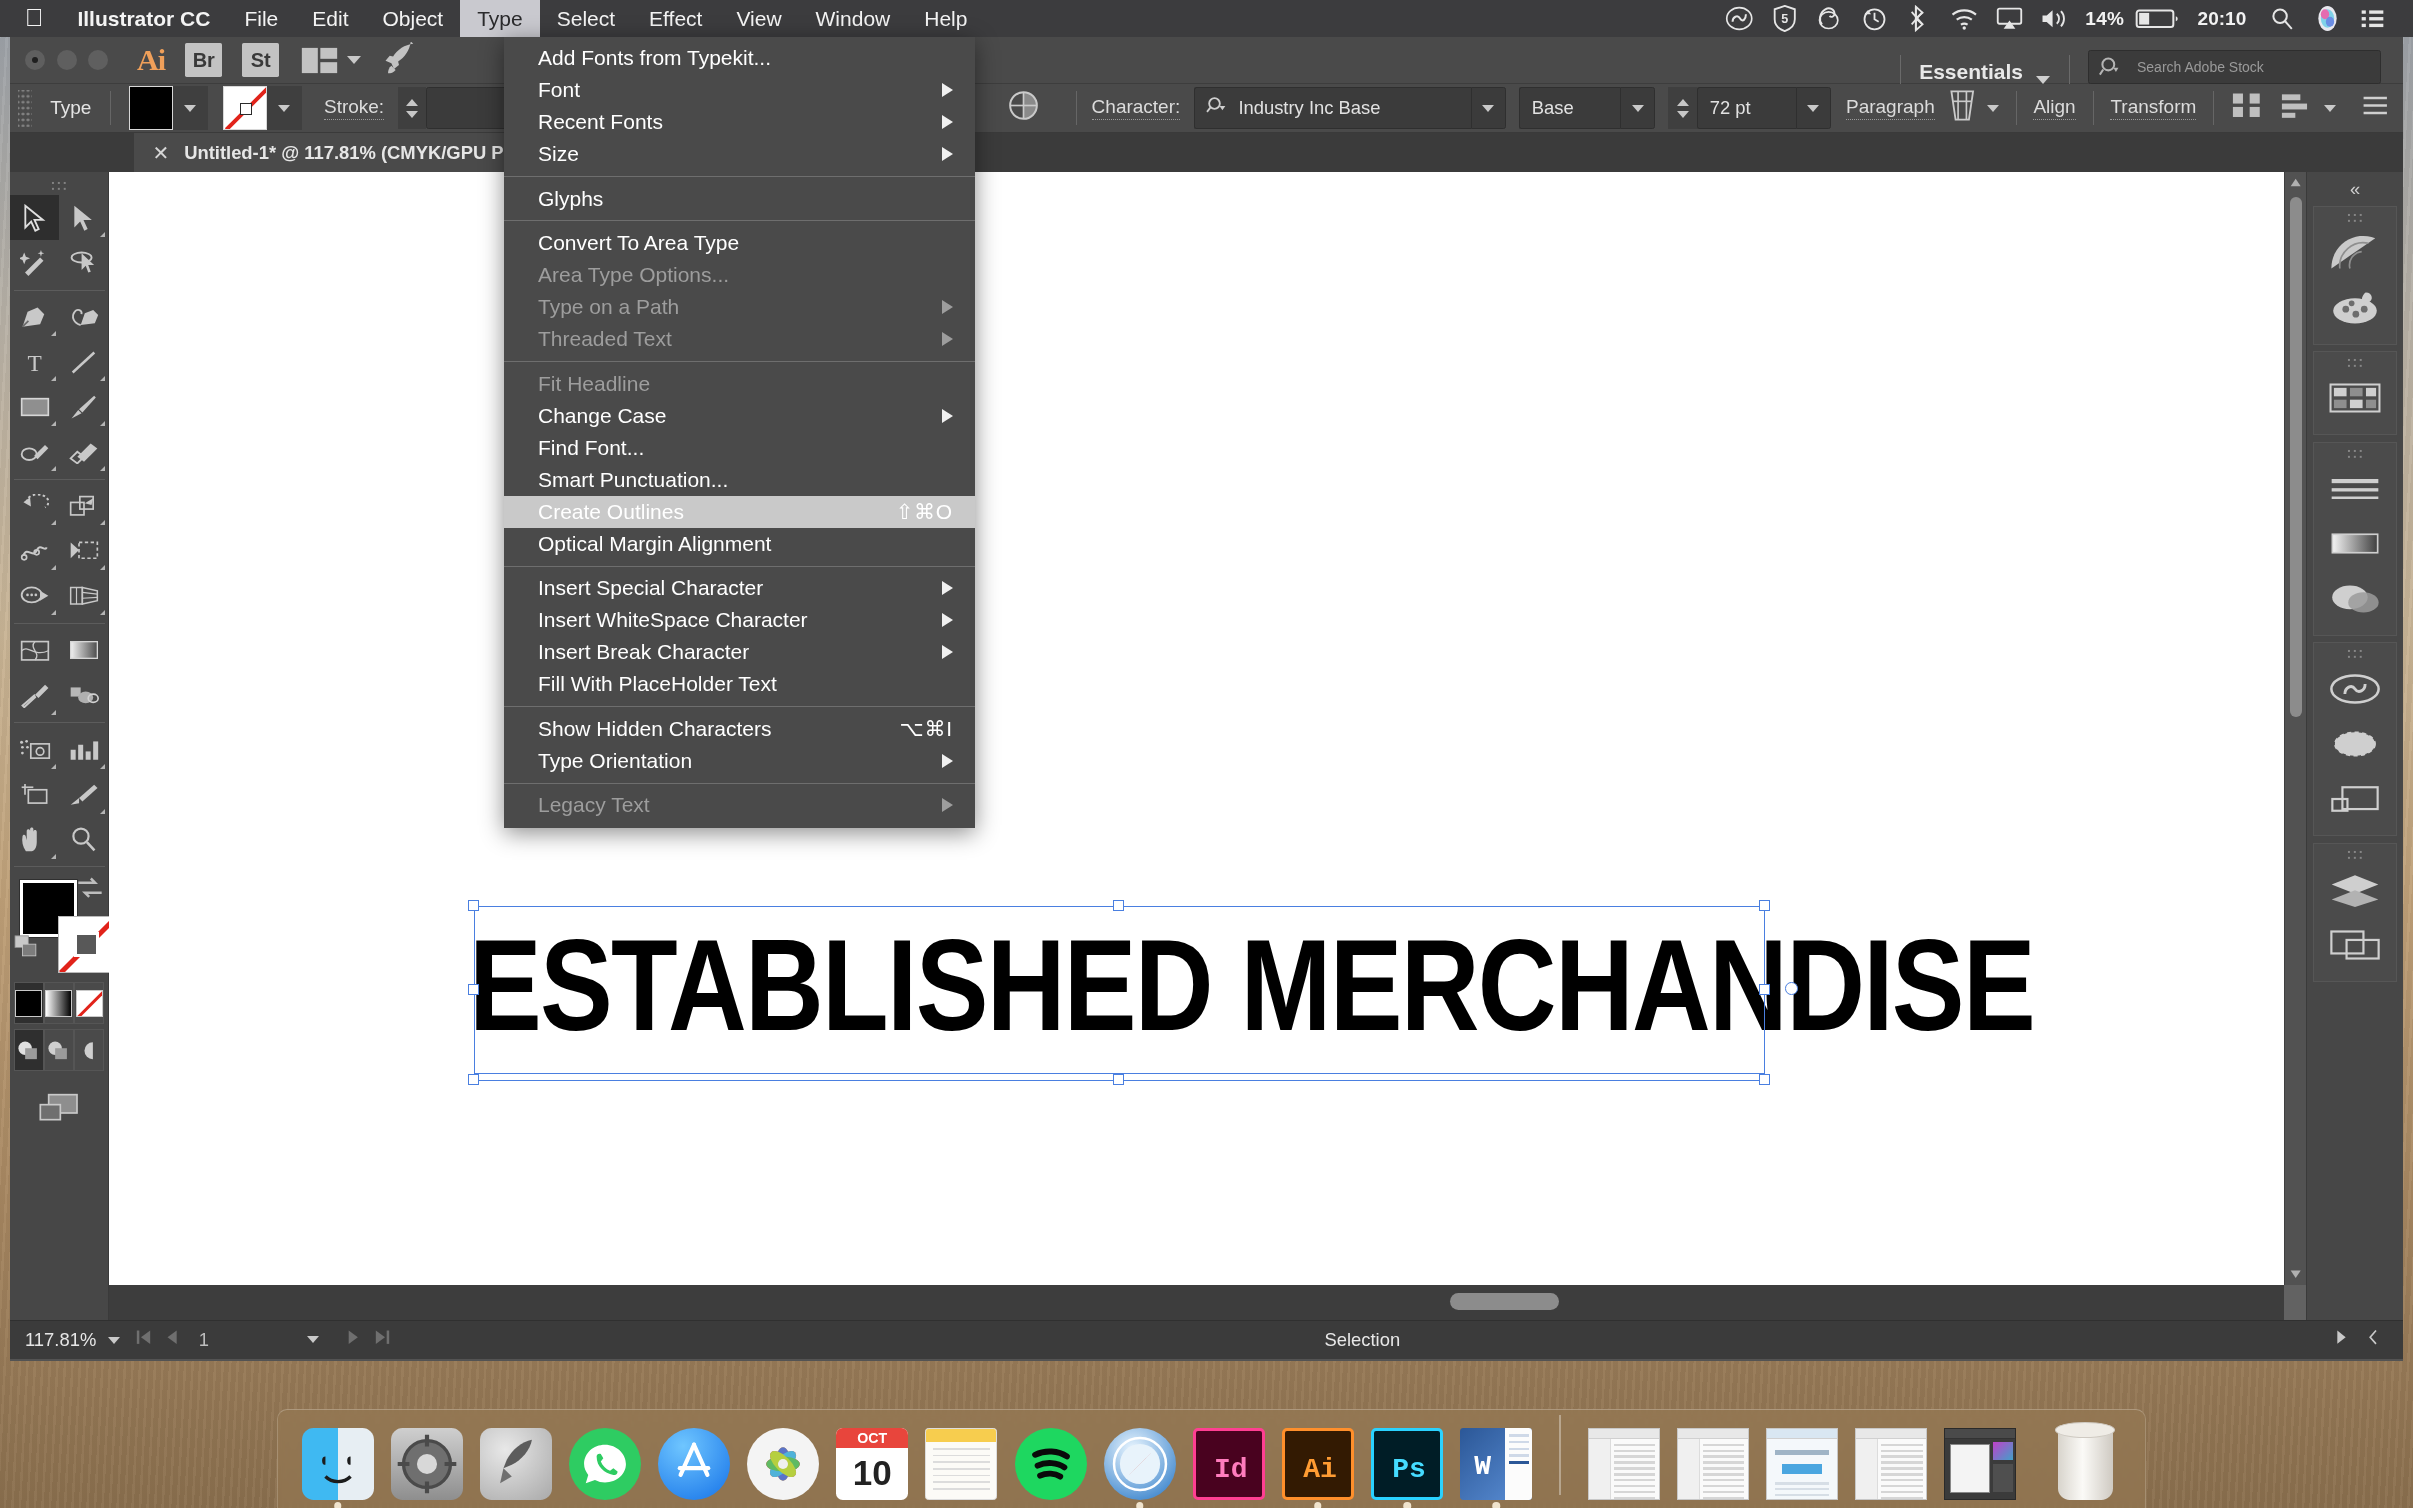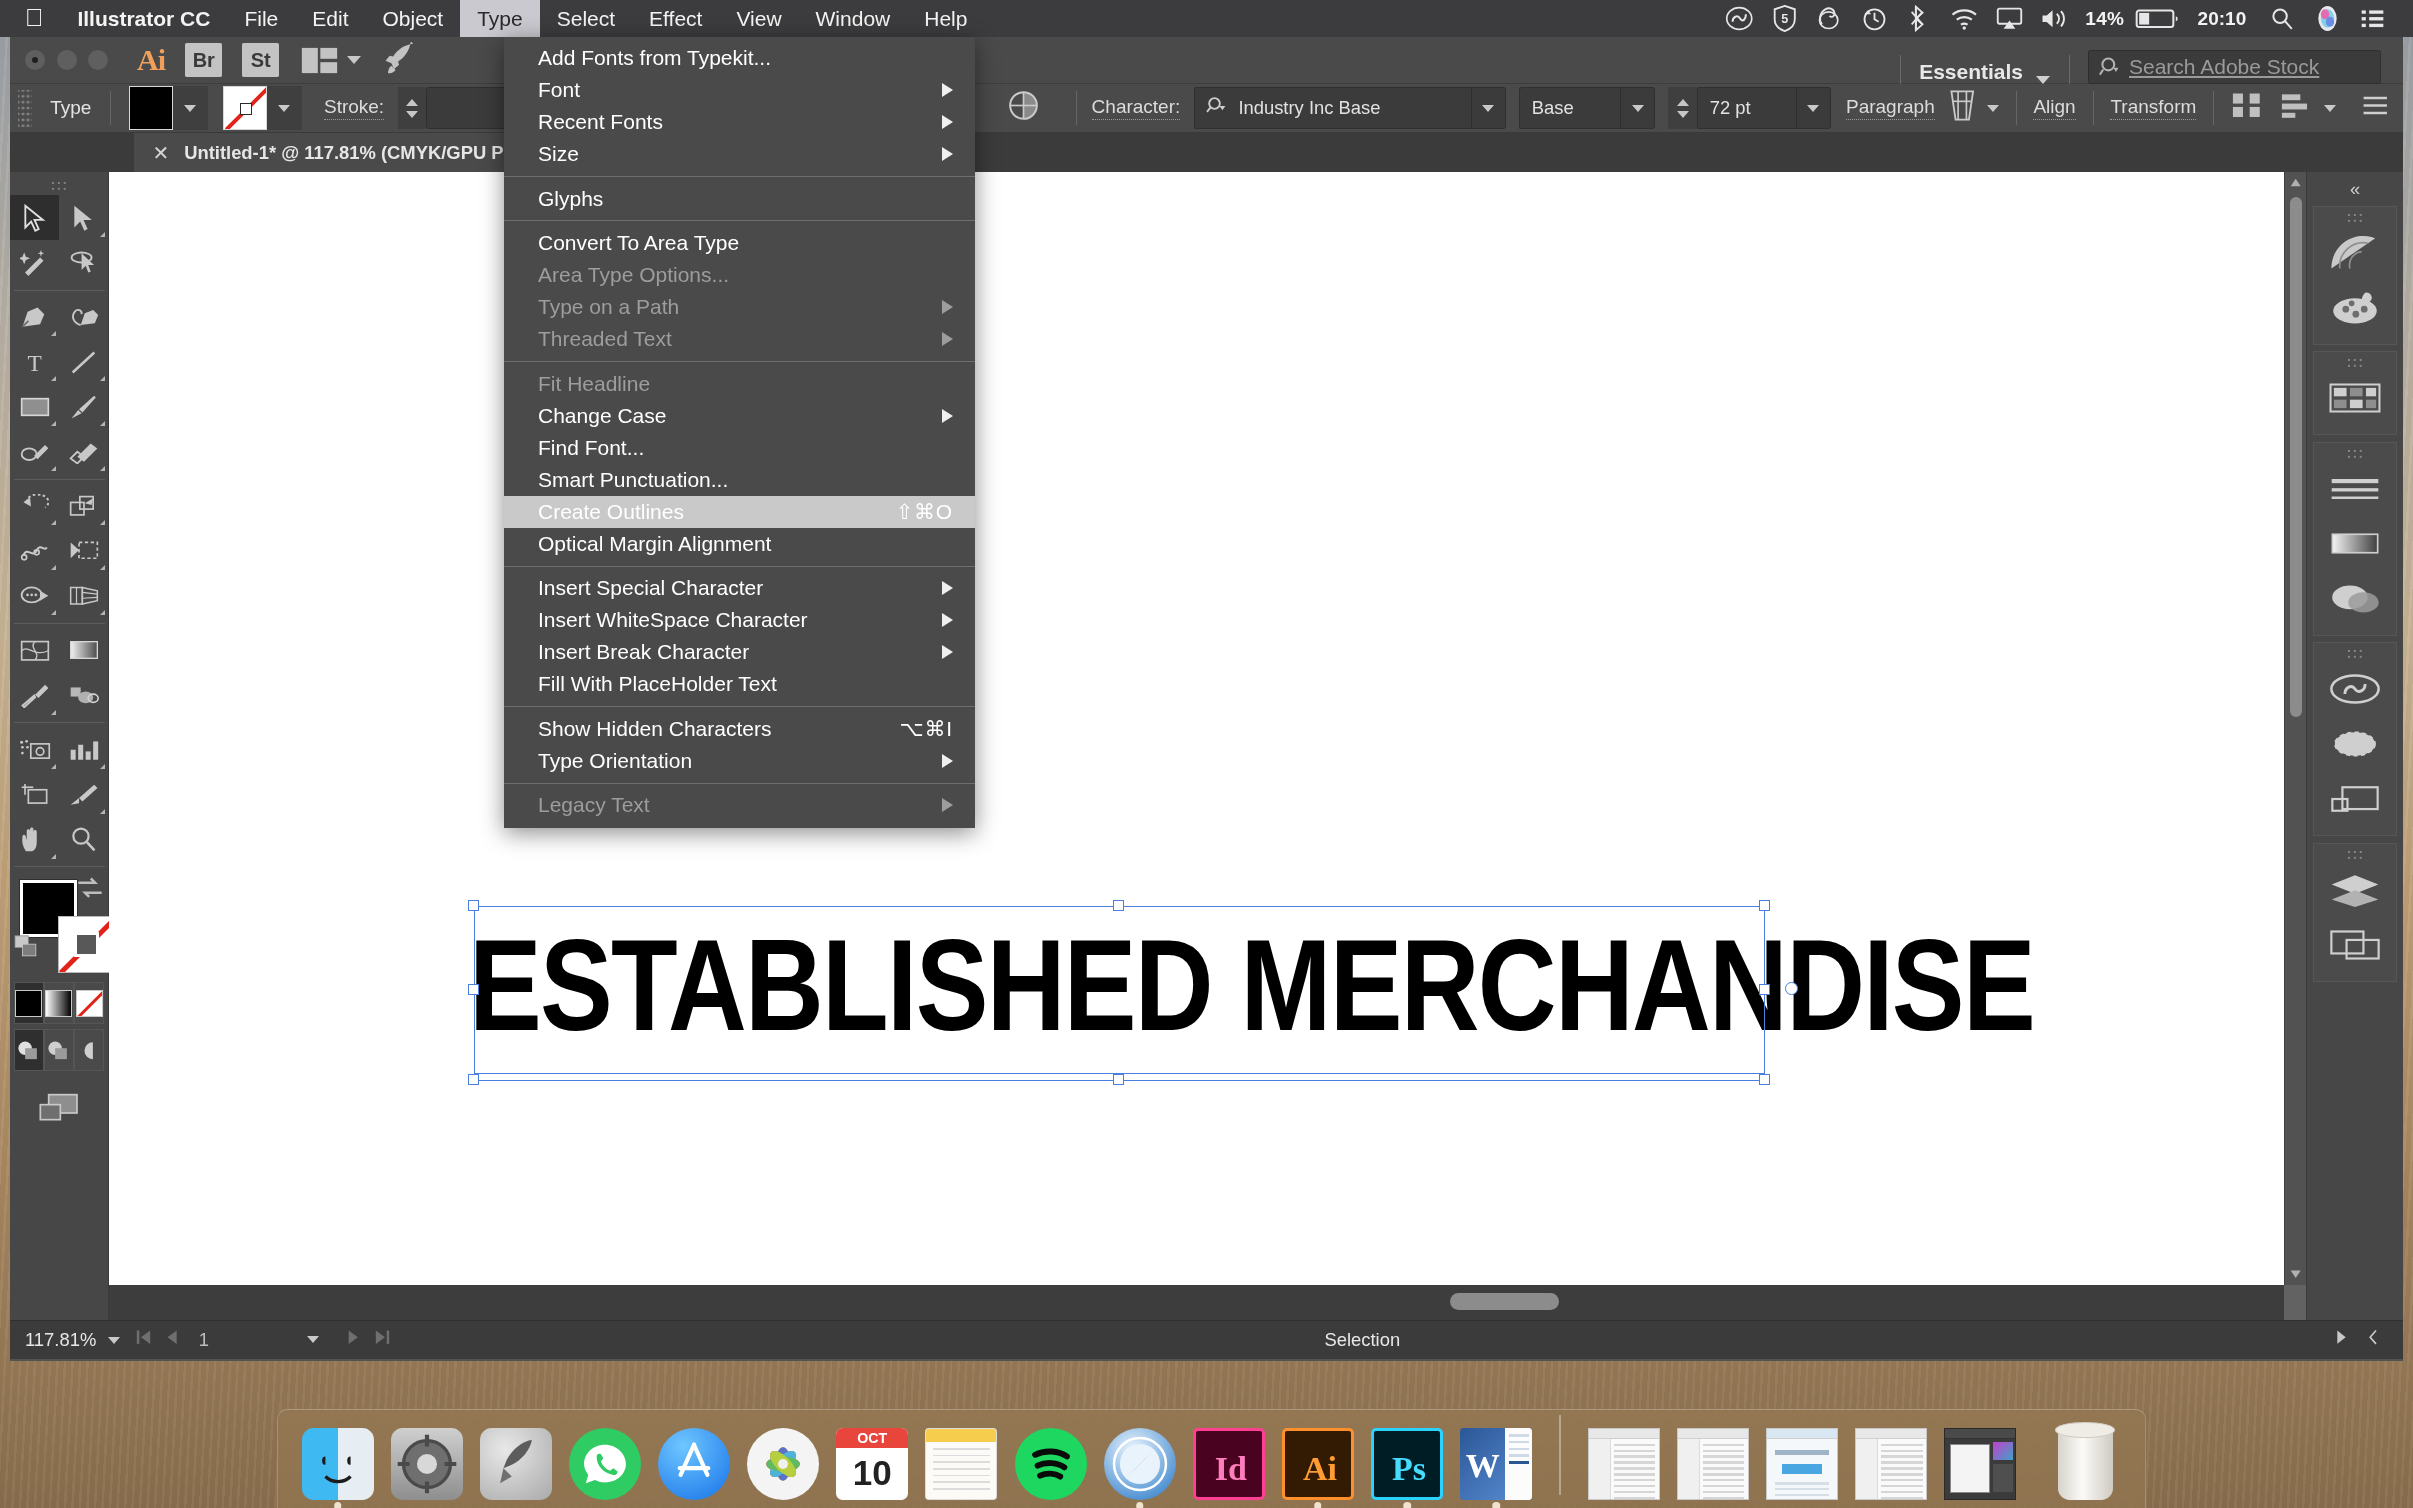--- a/index.html
+++ b/index.html
@@ -71,21 +71,21 @@
   .chev{ width:0;height:0;border-left:7.5px solid transparent;border-right:7.5px solid transparent;border-top:8.4px solid #c9c9c9;}
   .rocket{ margin-left:22px; color:#c3c3c3; }
   .ess-wrap{ margin-left:auto; display:flex; align-items:flex-end; height:47px;}
   .vline{ width:0.8px; height:28.5px; background:#6a6a6a; margin:0 18.4px;}
   .ess-label{ color:#e8e8e8; font-size:21px; font-weight:bold; }
   .ess-chev{ margin-left:13.4px; width:0;height:0;border-left:7.5px solid transparent;border-right:7.5px solid transparent;border-top:8.4px solid #cfcfcf;}
   .stock-search{
     width:293px; height:34px; background:#3b3b3b; border:0.8px solid #2e2e2e; border-radius:2.5px;
     display:flex; align-items:center; padding:0 10px; margin-right:22px;
   }
-  .stock-search .lbl{ color:#9a9a9a; font-size:21px; margin-left:8px;text-decoration:underline; }
+  .stock-search .lbl{ color:#9a9a9a; font-size:14px; margin-left:16px; }
 
   
   .ctrl-bar{
     height:49px; background:#4a4a4a; border-bottom:0.8px solid #3a3a3a;
     display:flex; align-items:center; color:#dcdcdc; font-size:18.4px;
   }
   .grip{ width:13.4px; height:37px; margin-left:8.4px;
     background-image:radial-gradient(#8d8d8d 1.2px, transparent 1.3px);
     background-size:5px 5.9px; background-position:2.5px 3.4px; opacity:.8;}
   .ctrl-label{ margin-left:18.4px; font-size:19px; color:#e4e4e4; }
@@ -233,21 +233,21 @@
     border-left:0.8px solid rgba(255,255,255,0.18);
     border-right:0.8px solid rgba(255,255,255,0.18);
     border-radius:10px 10px 0 0;
     display:flex; align-items:flex-end; padding:0 15px 8.4px;
     z-index:70; backdrop-filter:blur(3.4px);
   }
   .dk{ width:82px; height:82px; margin:0 5.9px; position:relative; display:flex; align-items:flex-end; justify-content:center;}
   .dk-ico{ width:72px; height:72px; border-radius:11.7px; position:relative; overflow:hidden;}
   .dot{ position:absolute; bottom:-10px; left:50%; transform:translateX(-50%); width:7.5px; height:7.5px; border-radius:50%; background:#f0e3cd;}
   .dk-sep{ width:1.7px; height:80px; background:rgba(255,255,255,0.35); margin:0 18.4px 5px;}
-  .adobe{ width:70px;height:77px; display:flex;align-items:center;justify-content:center; font-weight:bold; font-size:34px; font-family:Liberation Serif, serif;}
+  .adobe{ width:70px;height:77px; display:flex;align-items:center;justify-content:center; font-weight:bold; font-size:28px; font-family:Liberation Mono, monospace;}
   .mini-win{ width:72px; height:72px; background:#fafafa; border:0.8px solid #c8c8c8; position:relative; overflow:hidden;}
   .mw-top{ height:10px; background:#e8e8e8; border-bottom:0.8px solid #d0d0d0;}
   .mw-side{ position:absolute; left:0; top:10px; bottom:0; width:22px; background:#f0f0f0; border-right:0.8px solid #dcdcdc;}
   .mw-lines{ position:absolute; left:25px; top:15px; right:3.4px;}
   .mw-lines i{ display:block; height:2.5px; background:#d6d6d6; margin-bottom:3.4px;}
   .trash{ width:55px; height:74px; background:linear-gradient(90deg,#d8d4cc,#fbfaf7 45%,#cfcac2);
      border-radius:5px 5px 11.7px 11.7px; position:relative;}
   .trash::before{ content:""; position:absolute; left:-2.5px; top:-3.4px; right:-2.5px; height:13.4px; border-radius:50%;
      background:#efece6; border:0.8px solid #cfcac2;}
 </style>

